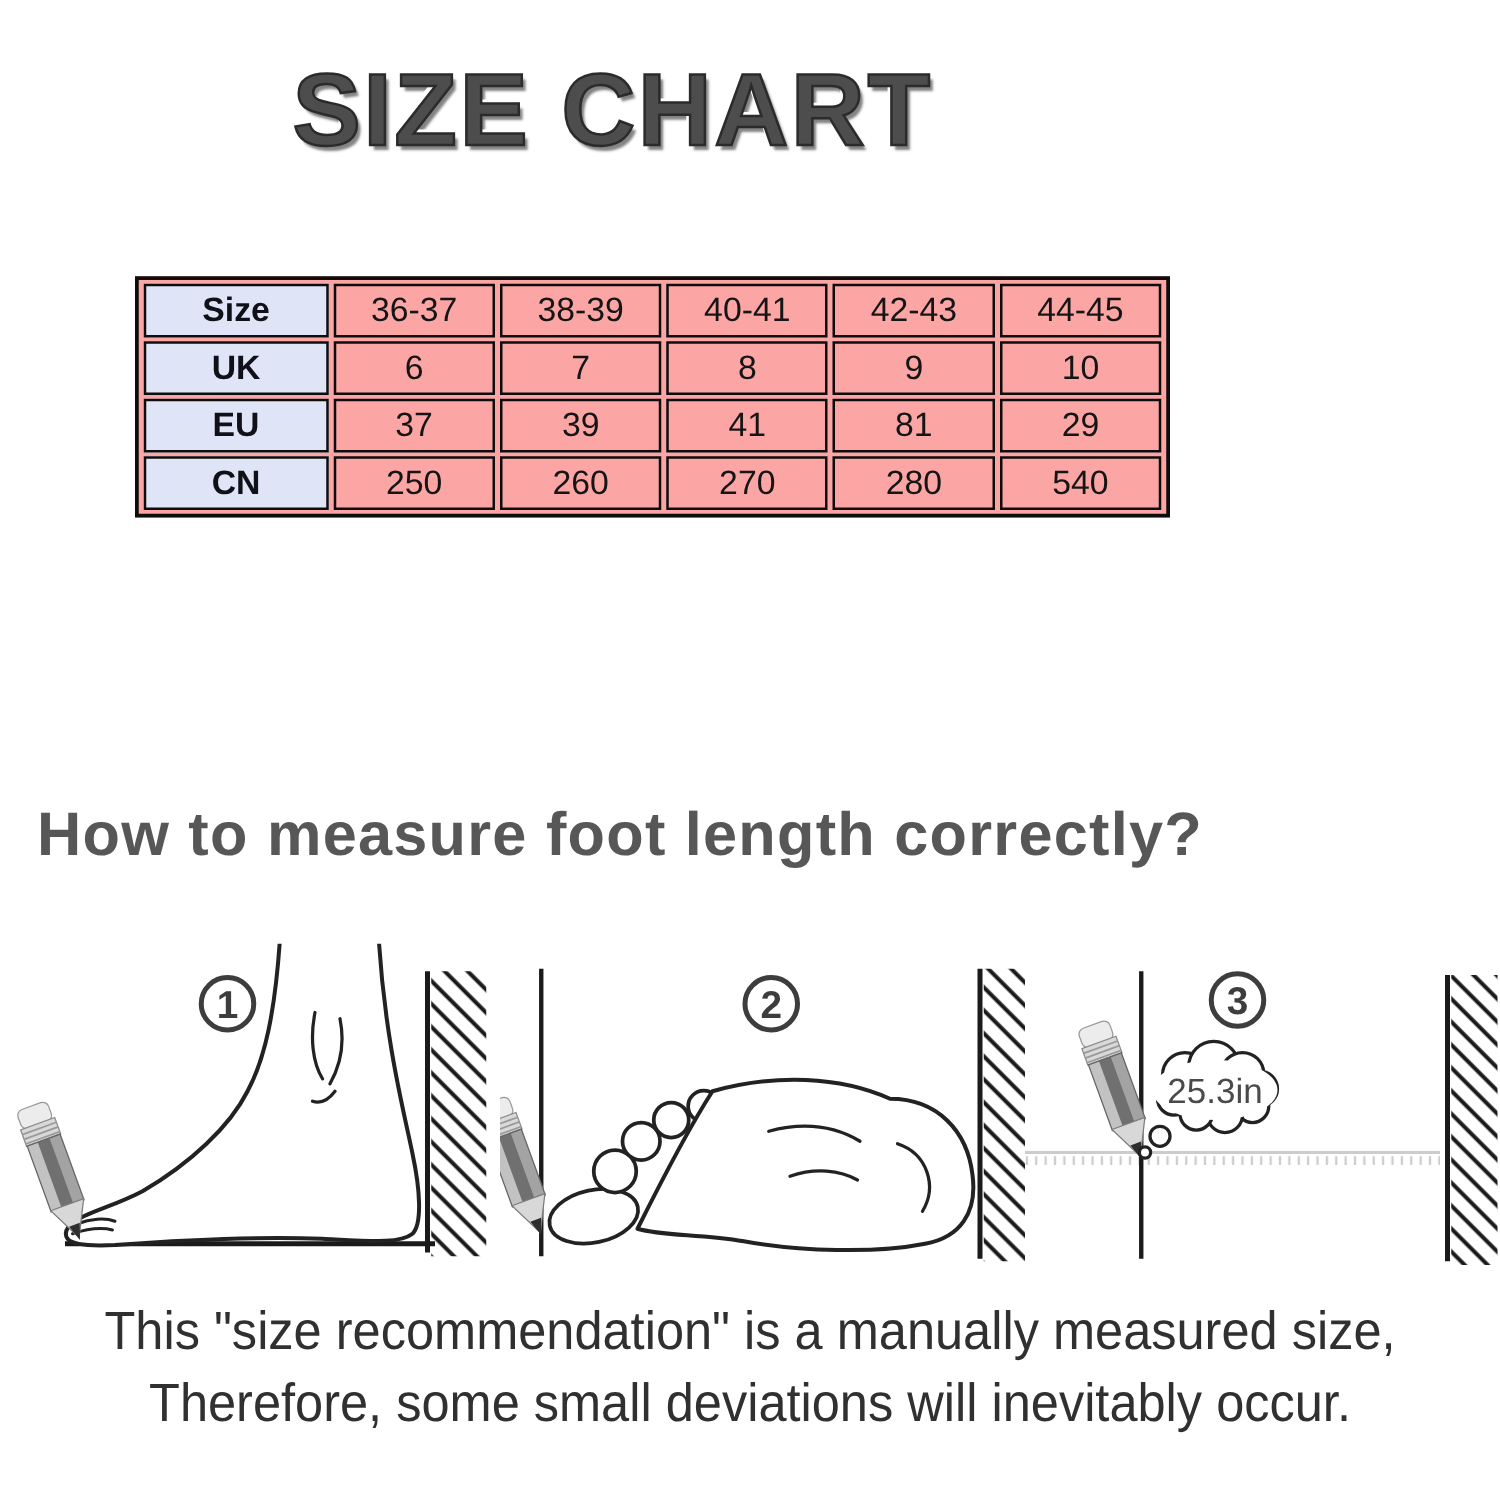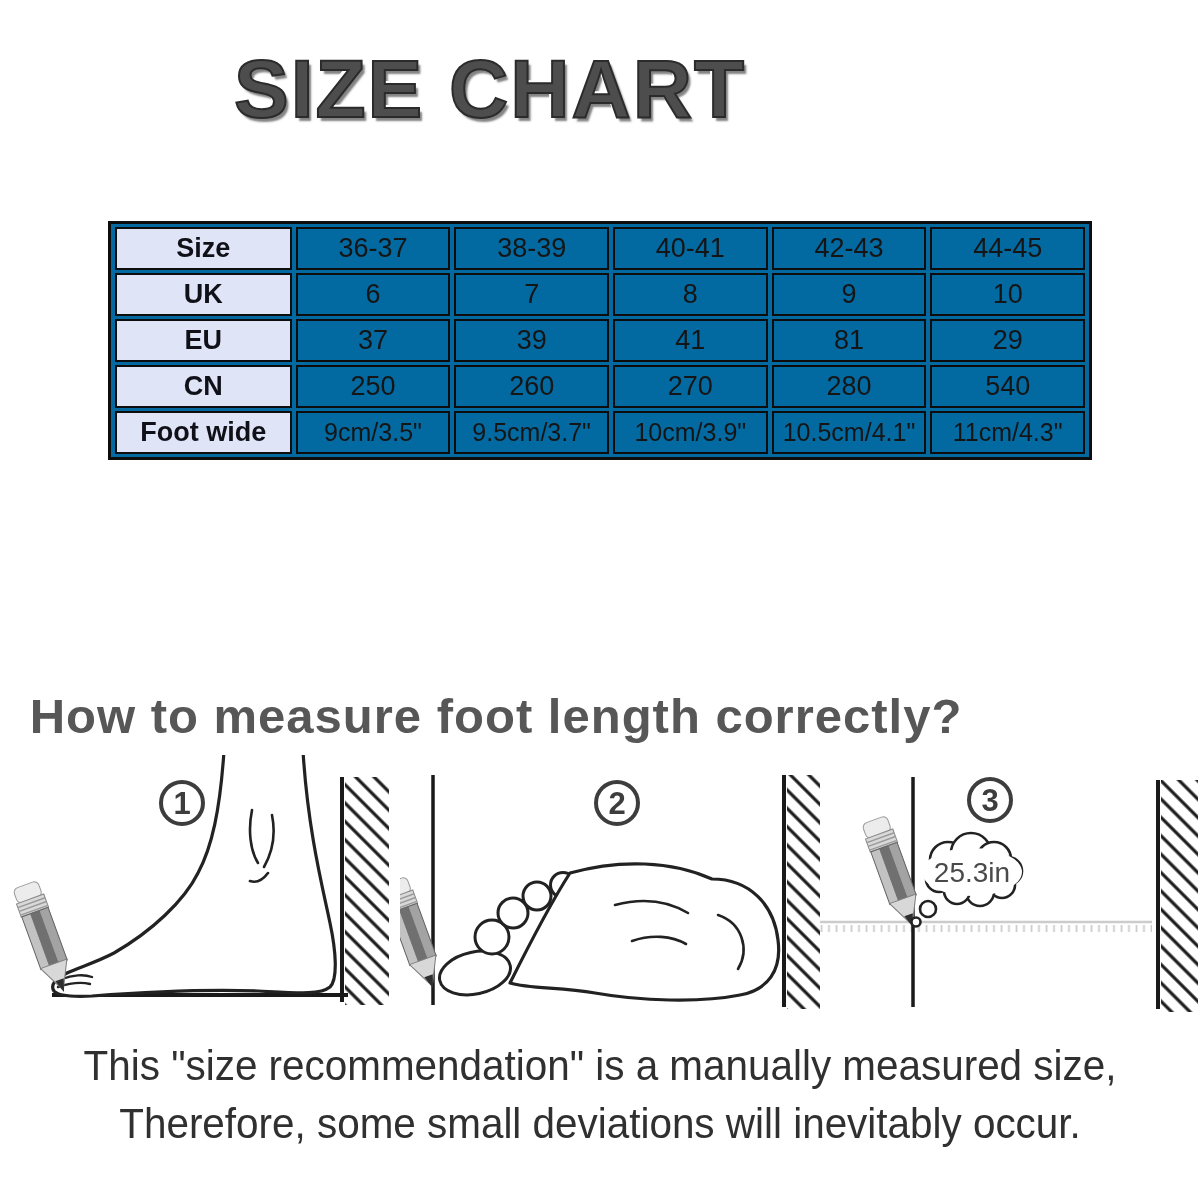--- a/index.html
+++ b/index.html
@@ -19,39 +19,39 @@
   .page-title{
     position:absolute;top:42px;left:0;width:980px;text-align:center;
     font-size:82px;font-weight:bold;letter-spacing:2px;color:var(--title-gray);
     -webkit-text-stroke:2px #2b2b2b;
     text-shadow:-3px -3px 0 #ffffff,-1px -1px 0 #e8e8e8,3px 4px 2px rgba(30,30,30,0.55);
     white-space:nowrap;
   }
 
   .table-wrap{position:absolute;left:108px;top:221px;width:984px;}
   table.size-table{
-    width:984px;table-layout:fixed;
+    width:828px;table-layout:fixed;
     border-collapse:separate;border-spacing:4px 3px;
     border:3px solid var(--table-border);
-    background:#0369a1;
+    background:#fca5a5;
   }
   table.size-table col.label-col{width:18.6%;}
   table.size-table td,table.size-table th{
     border:2.5px solid var(--table-border);
     height:43px;text-align:center;vertical-align:middle;
     font-size:27px;color:#151515;overflow:hidden;white-space:nowrap;
   }
   table.size-table th{
     background:var(--label-cell-bg);
     font-weight:bold;font-size:27px;color:#101018;
   }
   table.size-table tr.small-vals td{font-size:25px;}
 
   .section-heading{
-    position:absolute;top:688px;left:0;width:992px;text-align:center;
+    position:absolute;top:640px;left:0;width:992px;text-align:center;
     font-size:49px;font-weight:bold;letter-spacing:1px;color:var(--heading-gray);
     white-space:nowrap;
   }
 
   .illustrations{position:absolute;left:0;top:755px;width:1200px;height:275px;}
   .panel{position:absolute;top:0;height:275px;}
   .panel svg{display:block;}
   #panel1{left:0;width:400px;}
   #panel2{left:400px;width:420px;}
   #panel3{left:820px;width:380px;}
@@ -132,28 +132,20 @@
           <td>29</td>
         </tr>
         <tr>
           <th>CN</th>
           <td>250</td>
           <td>260</td>
           <td>270</td>
           <td>280</td>
           <td>540</td>
         </tr>
-        <tr class="small-vals">
-          <th>Foot wide</th>
-          <td>9cm/3.5"</td>
-          <td>9.5cm/3.7"</td>
-          <td>10cm/3.9"</td>
-          <td>10.5cm/4.1"</td>
-          <td>11cm/4.3"</td>
-        </tr>
       </tbody>
     </table>
   </div>
 
   <div class="section-heading">How to measure foot length correctly?</div>
 
   <div class="illustrations">
 
     <div class="panel" id="panel1">
       <svg width="400" height="275" viewBox="0 0 400 275">

